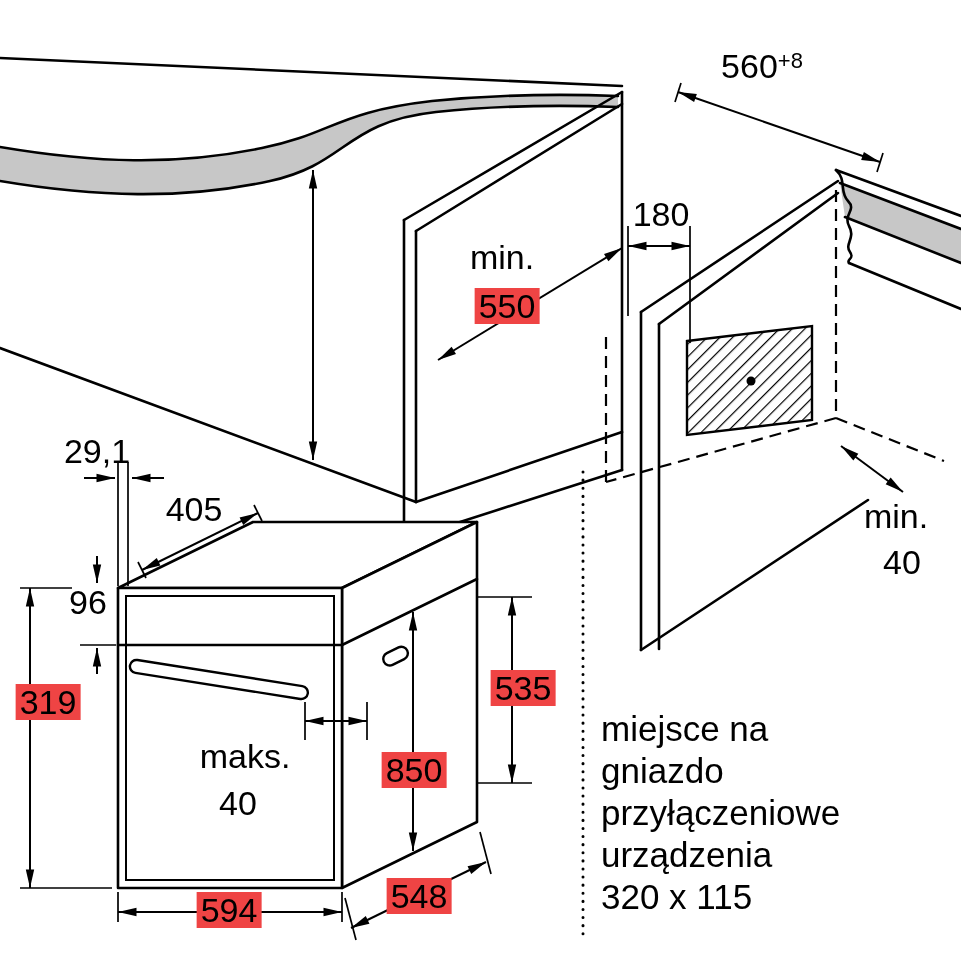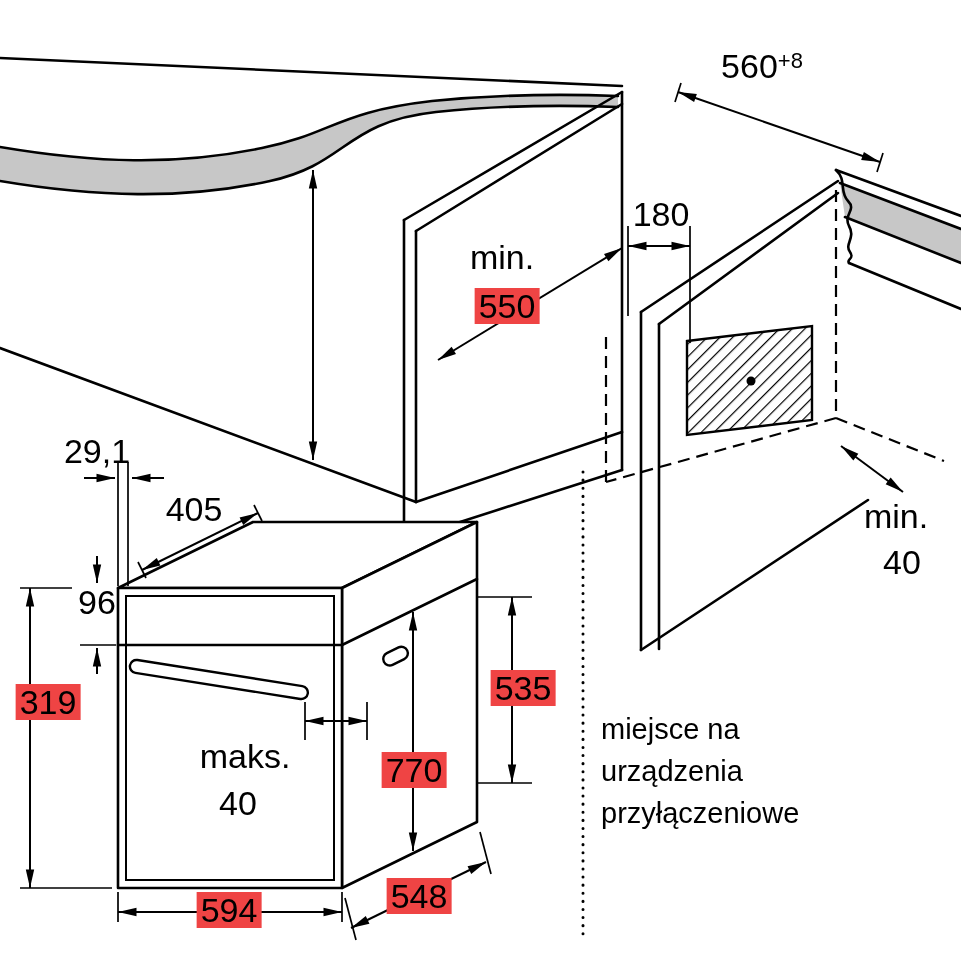--- a/index.html
+++ b/index.html
@@ -29,21 +29,21 @@
     position: absolute;
     transform: translate(-50%, -50%);
     font-size: 34px;
     line-height: 1;
     white-space: nowrap;
   }
   .lbl.bg { background: #ef4444; padding: 1px 4px; }
   .lbl sup { font-size: 22px; line-height: 0; vertical-align: 10px; }
   .note {
     position: absolute;
-    font-size: 29px;
+    font-size: 35px;
     line-height: 42px;
     white-space: nowrap;
   }
 </style>
 </head>
 <body>
 
 <div class="canvas">
 
   <svg width="961" height="970" viewBox="0 0 961 970">
@@ -197,35 +197,37 @@
 
   <div class="lbl" style="left:661px;top:214px">180</div>
 
   <div class="lbl" style="left:896px;top:516px">min.</div>
   <div class="lbl" style="left:902px;top:562px">40</div>
 
   <div class="lbl" style="left:97px;top:451px">29,1</div>
 
   <div class="lbl" style="left:194px;top:509px">405</div>
 
-  <div class="lbl" style="left:97px;top:602px">96</div>
+  <div class="lbl" style="left:88px;top:602px">96</div>
 
   <div class="lbl bg" style="left:48px;top:702px">319</div>
 
   <div class="lbl bg" style="left:523px;top:688px">535</div>
 
-  <div class="lbl bg" style="left:414px;top:770px">770</div>
+  <div class="lbl bg" style="left:414px;top:770px">850</div>
 
   <div class="lbl" style="left:245px;top:756px">maks.</div>
   <div class="lbl" style="left:238px;top:803px">40</div>
 
   <div class="lbl bg" style="left:229px;top:910px">594</div>
 
   <div class="lbl bg" style="left:419px;top:896px">548</div>
 
   <div class="note" style="left:601px;top:708px">
     <div>miejsce na</div>
+    <div>gniazdo</div>
+    <div>przyłączeniowe</div>
     <div>urządzenia</div>
-    <div>przyłączeniowe</div>
+    <div>320 x 115</div>
   </div>
 
 
 </div>
 
 </body></html>

